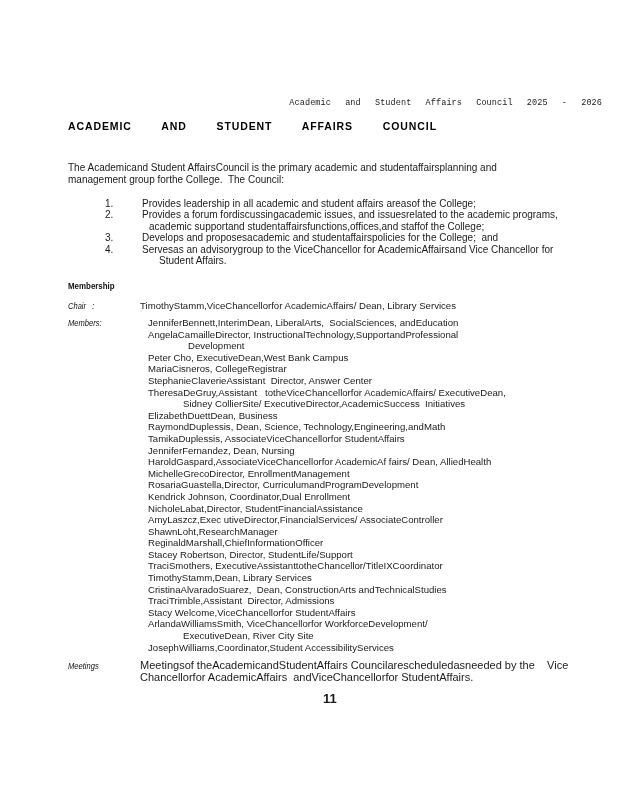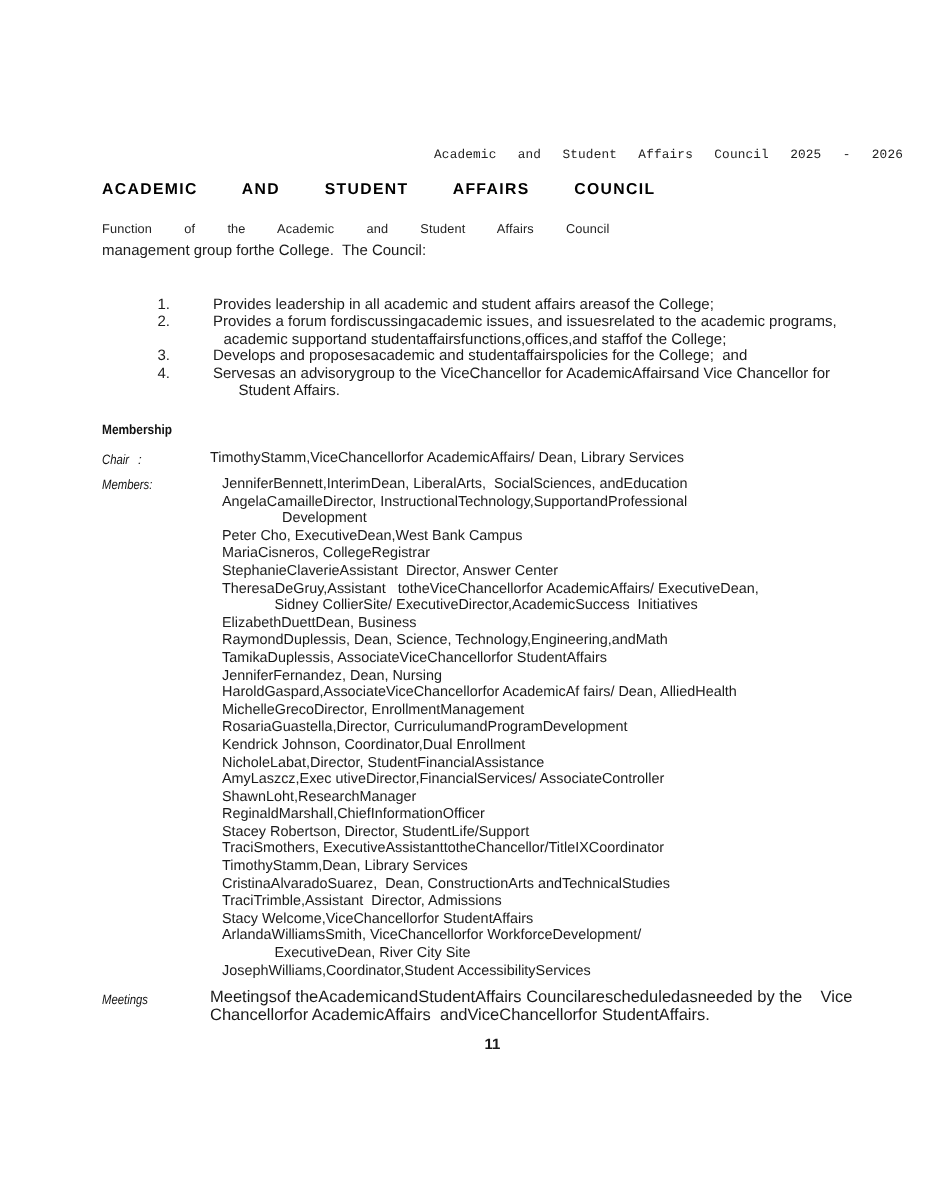--- a/index.html
+++ b/index.html
@@ -61,37 +61,36 @@
     top:317px;left:148px;
     font-size:9.6px;line-height:11.6px;
   }
   .meetings-label{top:661px;left:68px;}
   .meetings-block{
     top:660px;left:140px;
     font-size:11px;line-height:11.6px;
   }
   .page-number{
     top:691px;left:323px;
-    font-size:10px;
+    font-size:13px;
     font-weight:bold;
   }
   .txt-line{white-space:pre;}
 </style>
 </head>
 <body>
 
 <div class="page">
 
   <div class="abs hdr-line">Academic and Student Affairs Council 2025 - 2026</div>
 
   <div class="abs doc-title">ACADEMIC AND STUDENT AFFAIRS COUNCIL</div>
 
-  <div class="abs func-heading">Function of the Academic and Student Affairs Council</div>
 
-  <div class="abs intro-block"><div class="txt-line">management group forthe College.  The Council:</div></div>
+  <div class="abs intro-block"><div class="txt-line">The Academicand Student AffairsCouncil is the primary academic and studentaffairsplanning and</div><div class="txt-line">management group forthe College.  The Council:</div></div>
 
   <div class="abs list-block"><div class="list-item"><div class="num">1.</div><div class="item-lines"><div class="txt-line">Provides leadership in all academic and student affairs areasof the College;</div></div></div><div class="list-item"><div class="num">2.</div><div class="item-lines"><div class="txt-line">Provides a forum fordiscussingacademic issues, and issuesrelated to the academic programs,</div><div class="txt-line" style="padding-left: 7px;">academic supportand studentaffairsfunctions,offices,and staffof the College;</div></div></div><div class="list-item"><div class="num">3.</div><div class="item-lines"><div class="txt-line">Develops and proposesacademic and studentaffairspolicies for the College;  and</div></div></div><div class="list-item"><div class="num">4.</div><div class="item-lines"><div class="txt-line">Servesas an advisorygroup to the ViceChancellor for AcademicAffairsand Vice Chancellor for</div><div class="txt-line" style="padding-left: 17px;">Student Affairs.</div></div></div></div>
 
   <div class="abs membership-heading">Membership</div>
 
   <div class="abs side-label chair-label">Chair</div>
   <div class="chair-colon">:</div>
   <div class="abs chair-value">TimothyStamm,ViceChancellorfor AcademicAffairs/ Dean, Library Services</div>
 
   <div class="abs side-label members-label">Members:</div>

